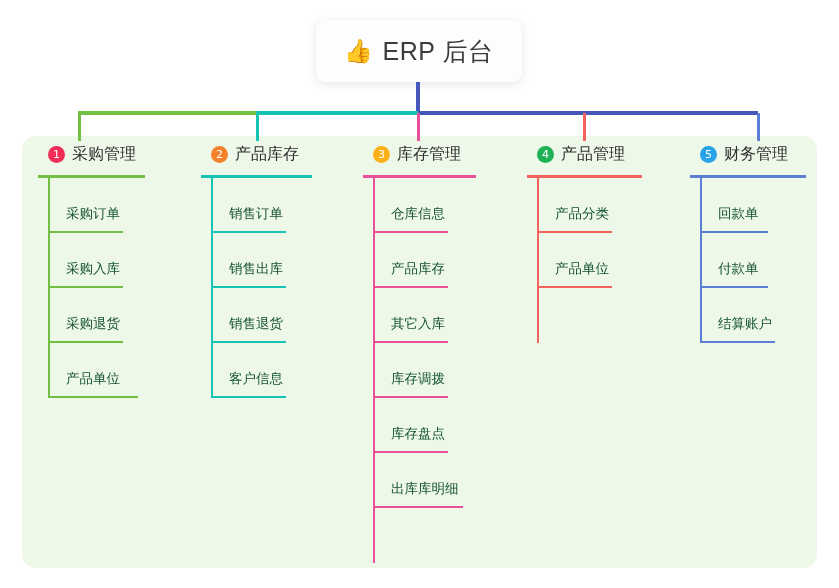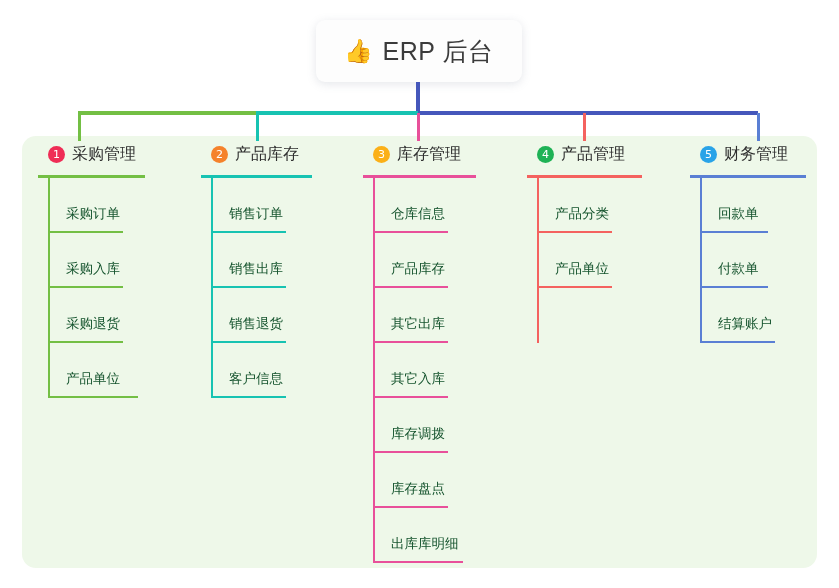--- a/index.html
+++ b/index.html
@@ -227,24 +227,20 @@
         <div class="spine" style="height: 385px; background: rgb(232, 80, 154);"></div>
         <div class="item">
           <span class="item-label">仓库信息</span>
           <div class="item-rule" style="width: 75px; background: rgb(232, 80, 154);"></div>
         </div>
         <div class="item">
           <span class="item-label">产品库存</span>
           <div class="item-rule" style="width: 75px; background: rgb(232, 80, 154);"></div>
         </div>
         <div class="item">
-          <span class="item-label">其它出库</span>
-          <div class="item-rule" style="width: 75px; background: rgb(232, 80, 154);"></div>
-        </div>
-        <div class="item">
           <span class="item-label">其它入库</span>
           <div class="item-rule" style="width: 75px; background: rgb(232, 80, 154);"></div>
         </div>
         <div class="item">
           <span class="item-label">库存调拨</span>
           <div class="item-rule" style="width: 75px; background: rgb(232, 80, 154);"></div>
         </div>
         <div class="item">
           <span class="item-label">库存盘点</span>
           <div class="item-rule" style="width: 75px; background: rgb(232, 80, 154);"></div>

